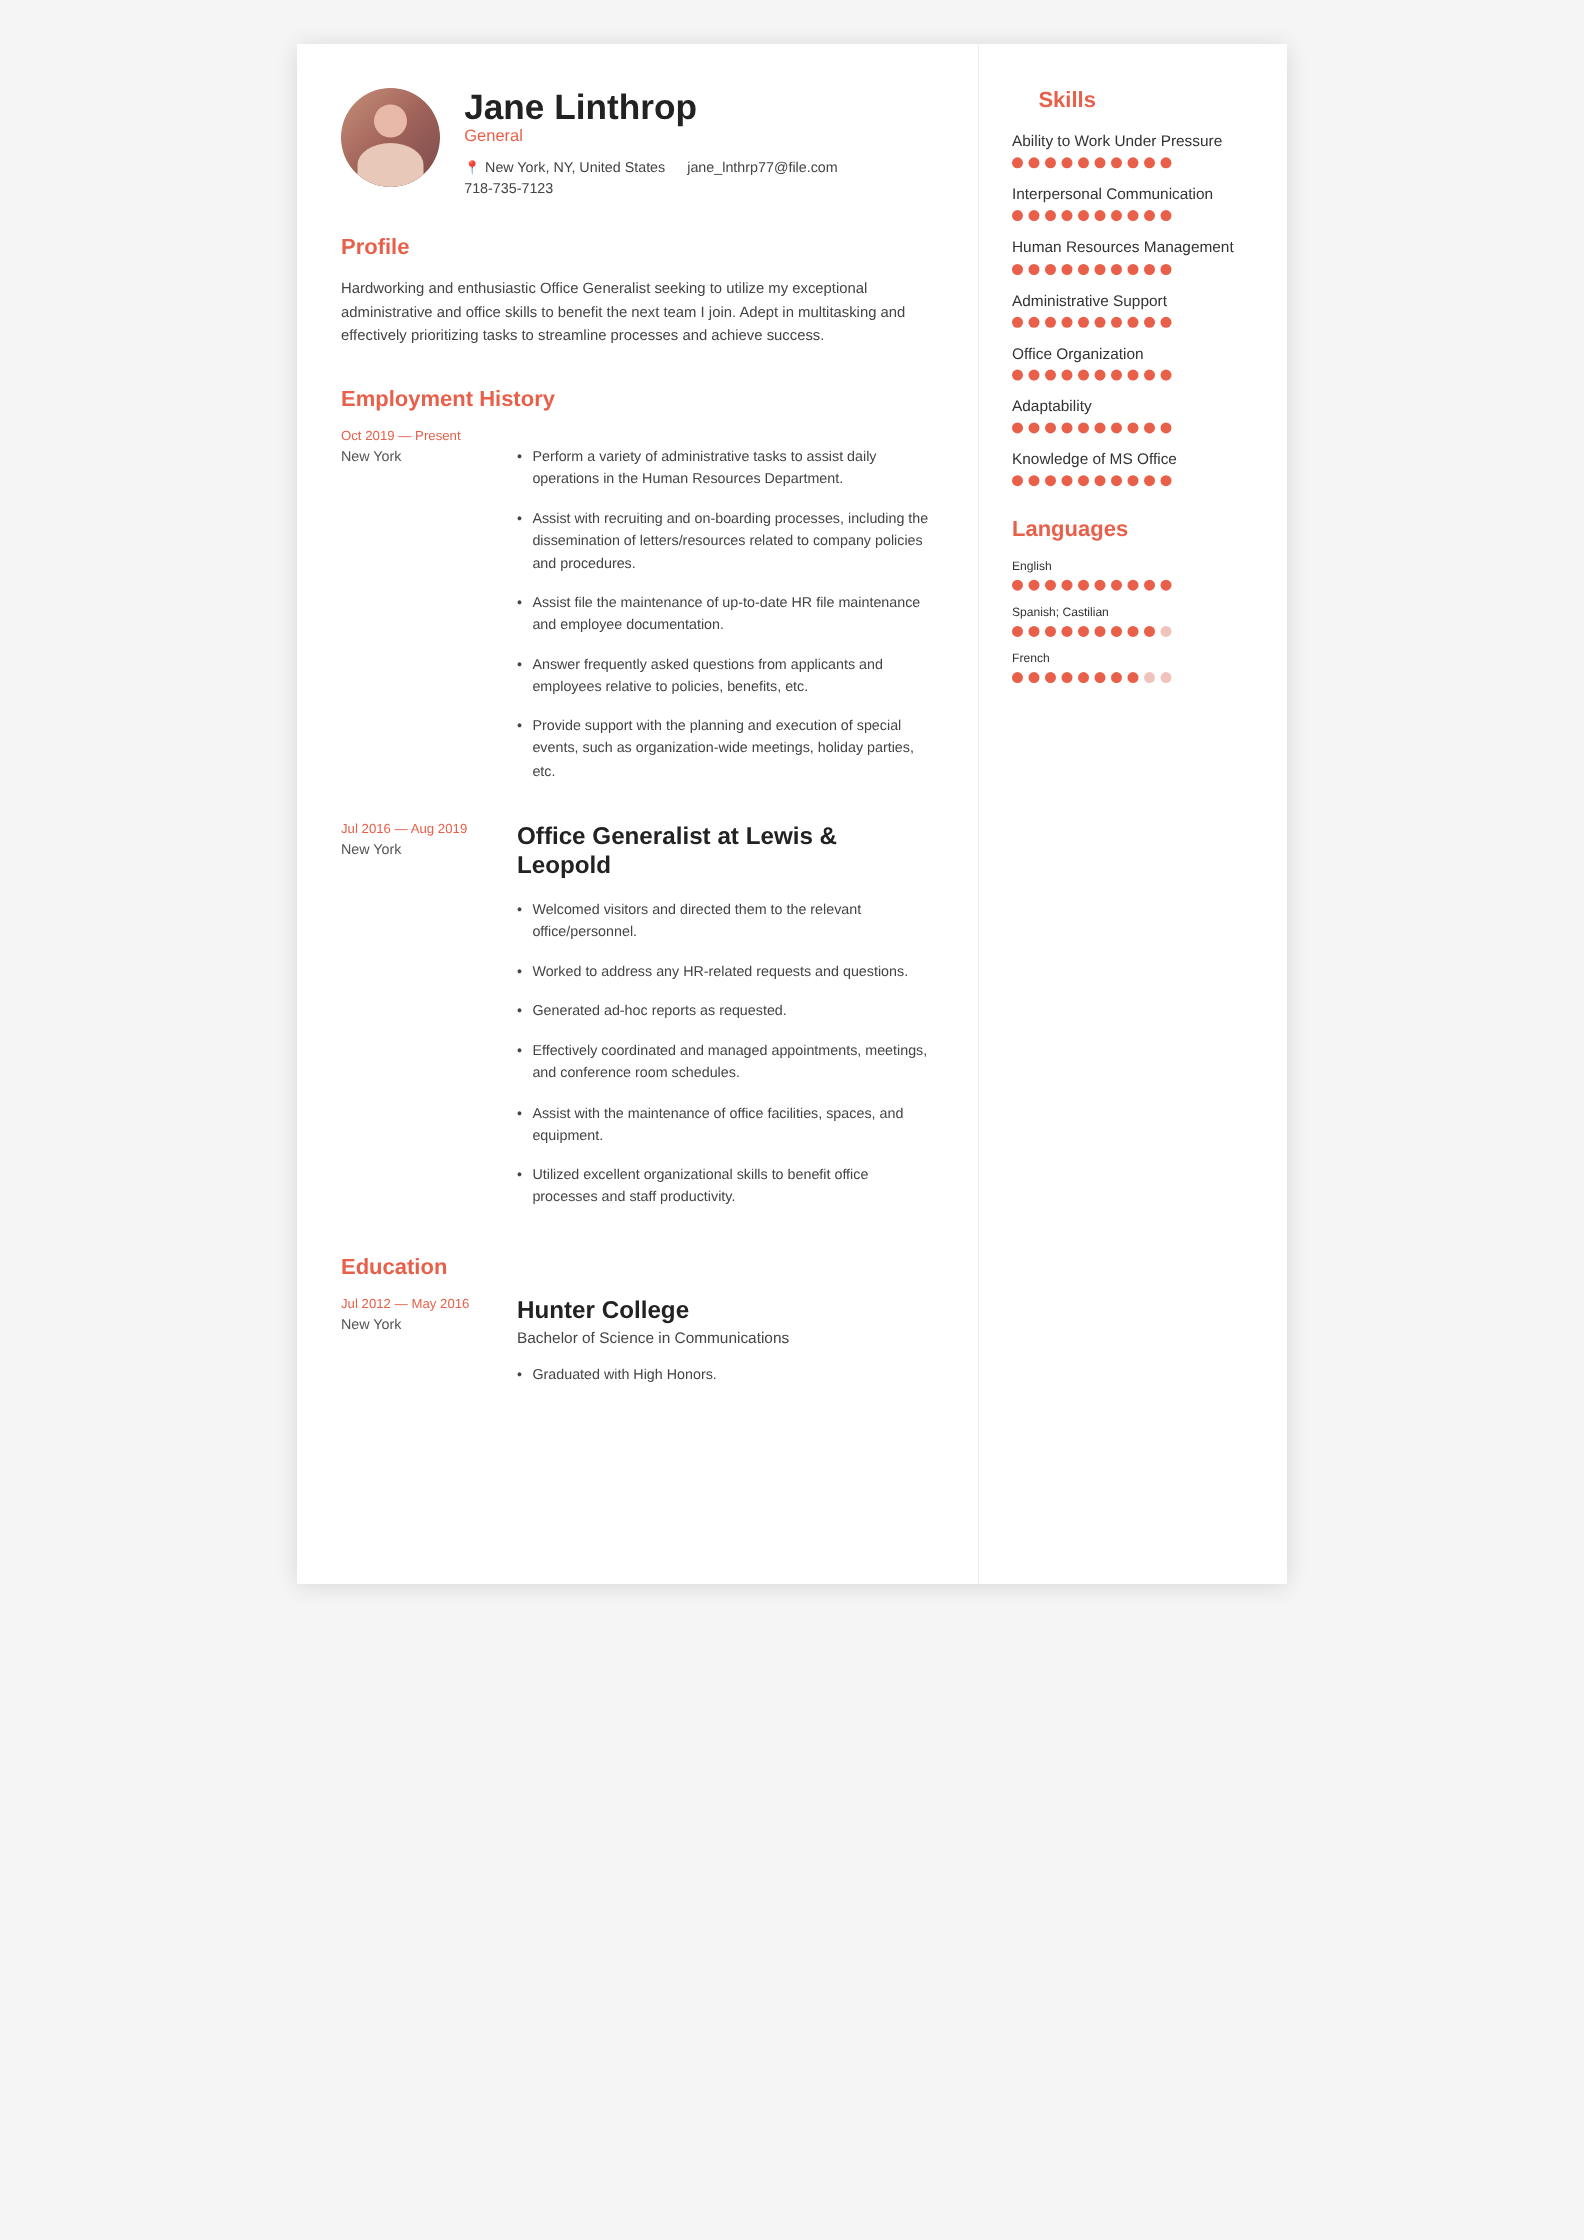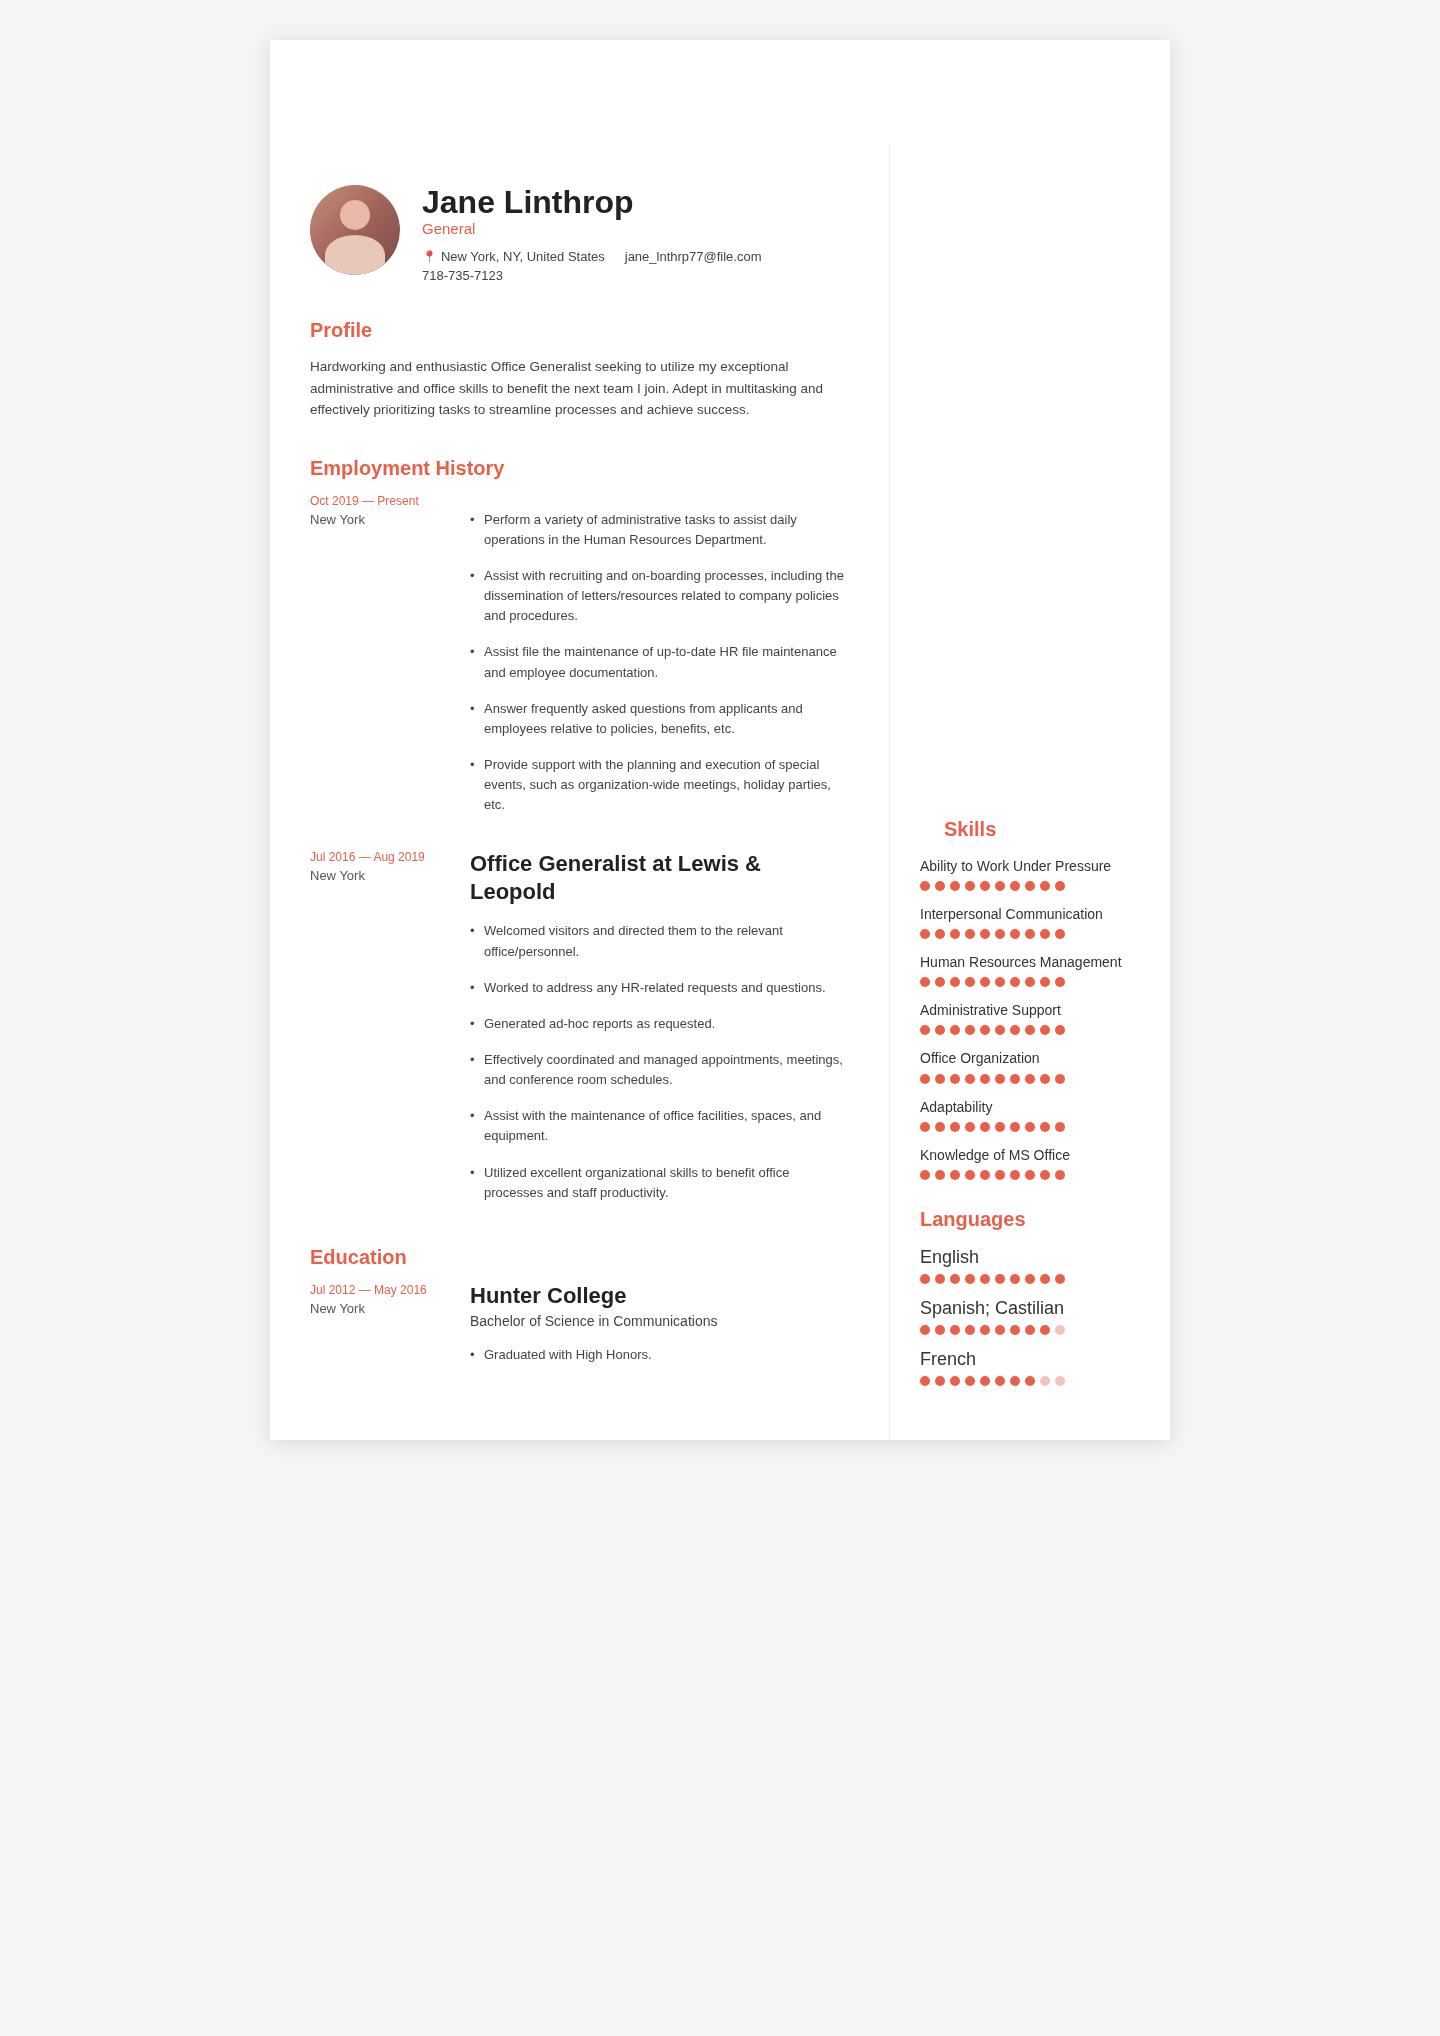--- a/index.html
+++ b/index.html
@@ -9,21 +9,20 @@
       display: flex;
       justify-content: center;
       padding: 40px 20px;
     }
     .resume {
       background: #fff;
       width: 900px;
       min-height: 1400px;
       display: flex;
       box-shadow: 0 2px 20px rgba(0,0,0,0.12);
-      align-items: flex-end;
     }
     .left-col {
       flex: 1;
       padding: 40px 40px 40px 40px;
       border-right: 1px solid #eee;
     }
     .right-col {
       width: 280px;
       padding: 40px 30px;
       background: #fff;
@@ -220,21 +219,21 @@
       width: 10px;
       height: 10px;
       border-radius: 50%;
       background: #e8604a;
     }
     .dot.empty {
       background: #f0c4bc;
     }
 
     .lang-name {
-      font-size: 18px;
+      font-size: 11px;
       color: #333;
       font-family: sans-serif;
       margin-bottom: 6px;
     }
   </style>
 </head>
 <body>
 
 <div class="resume">
 

